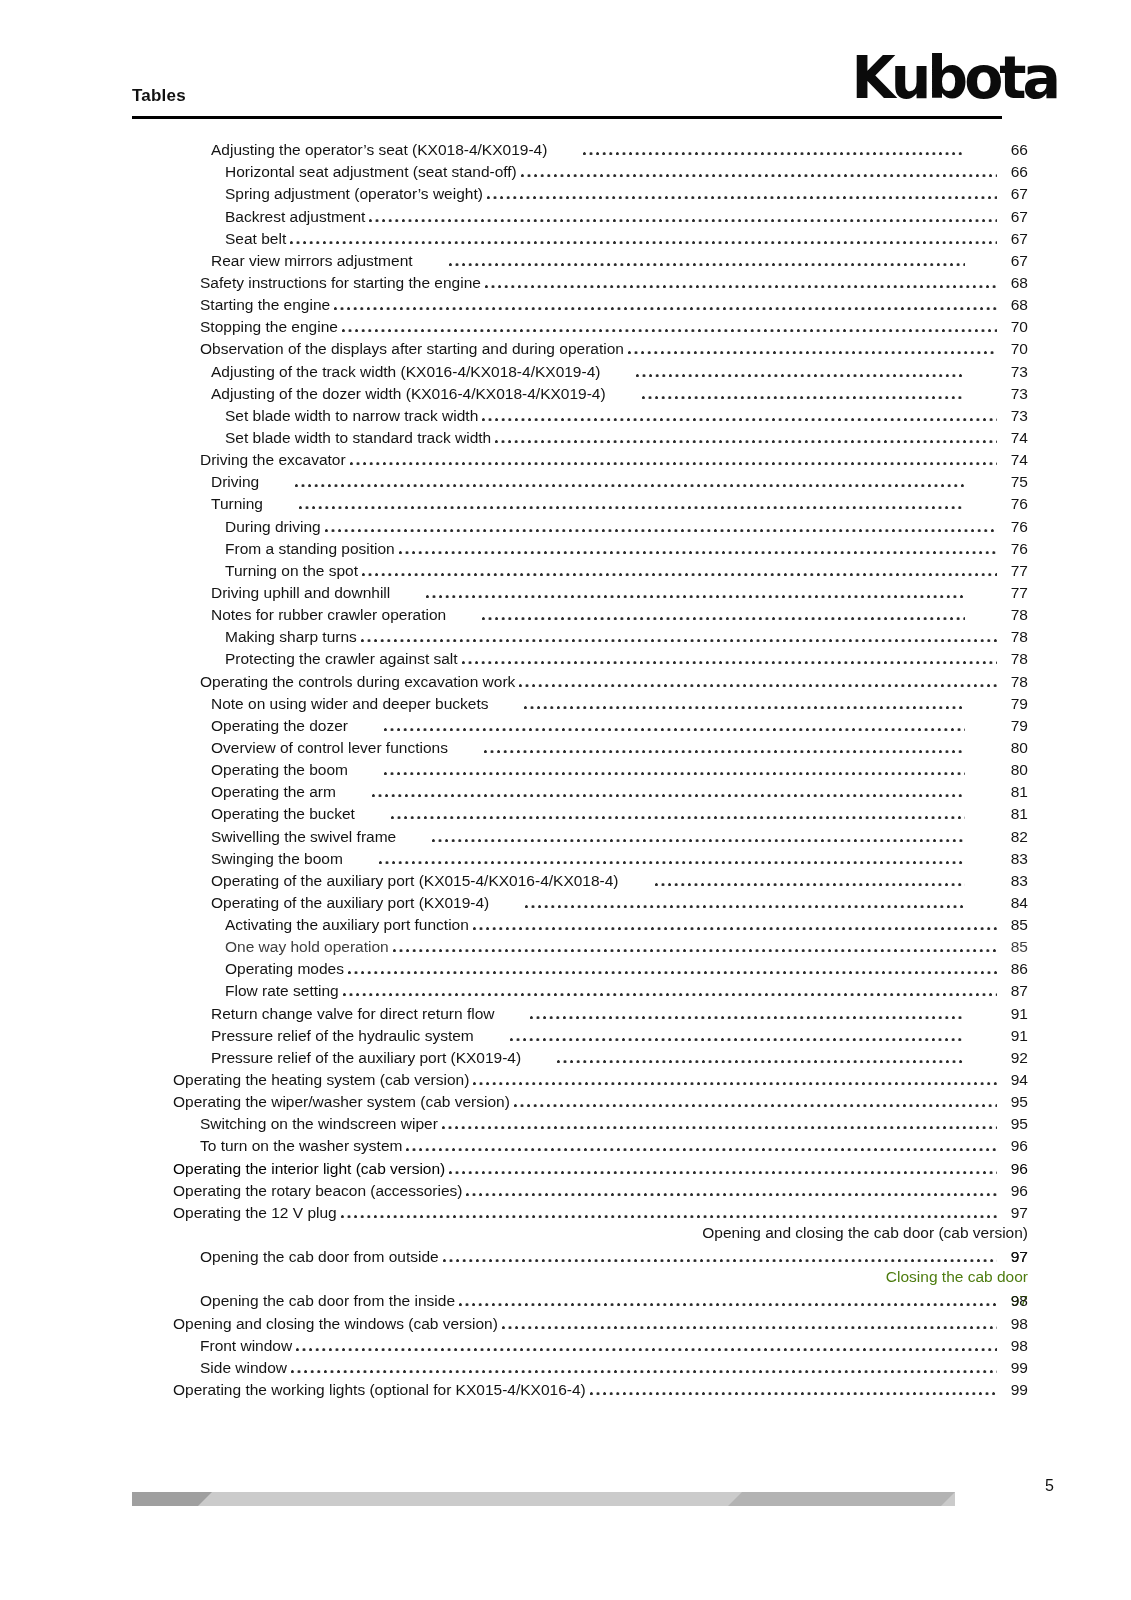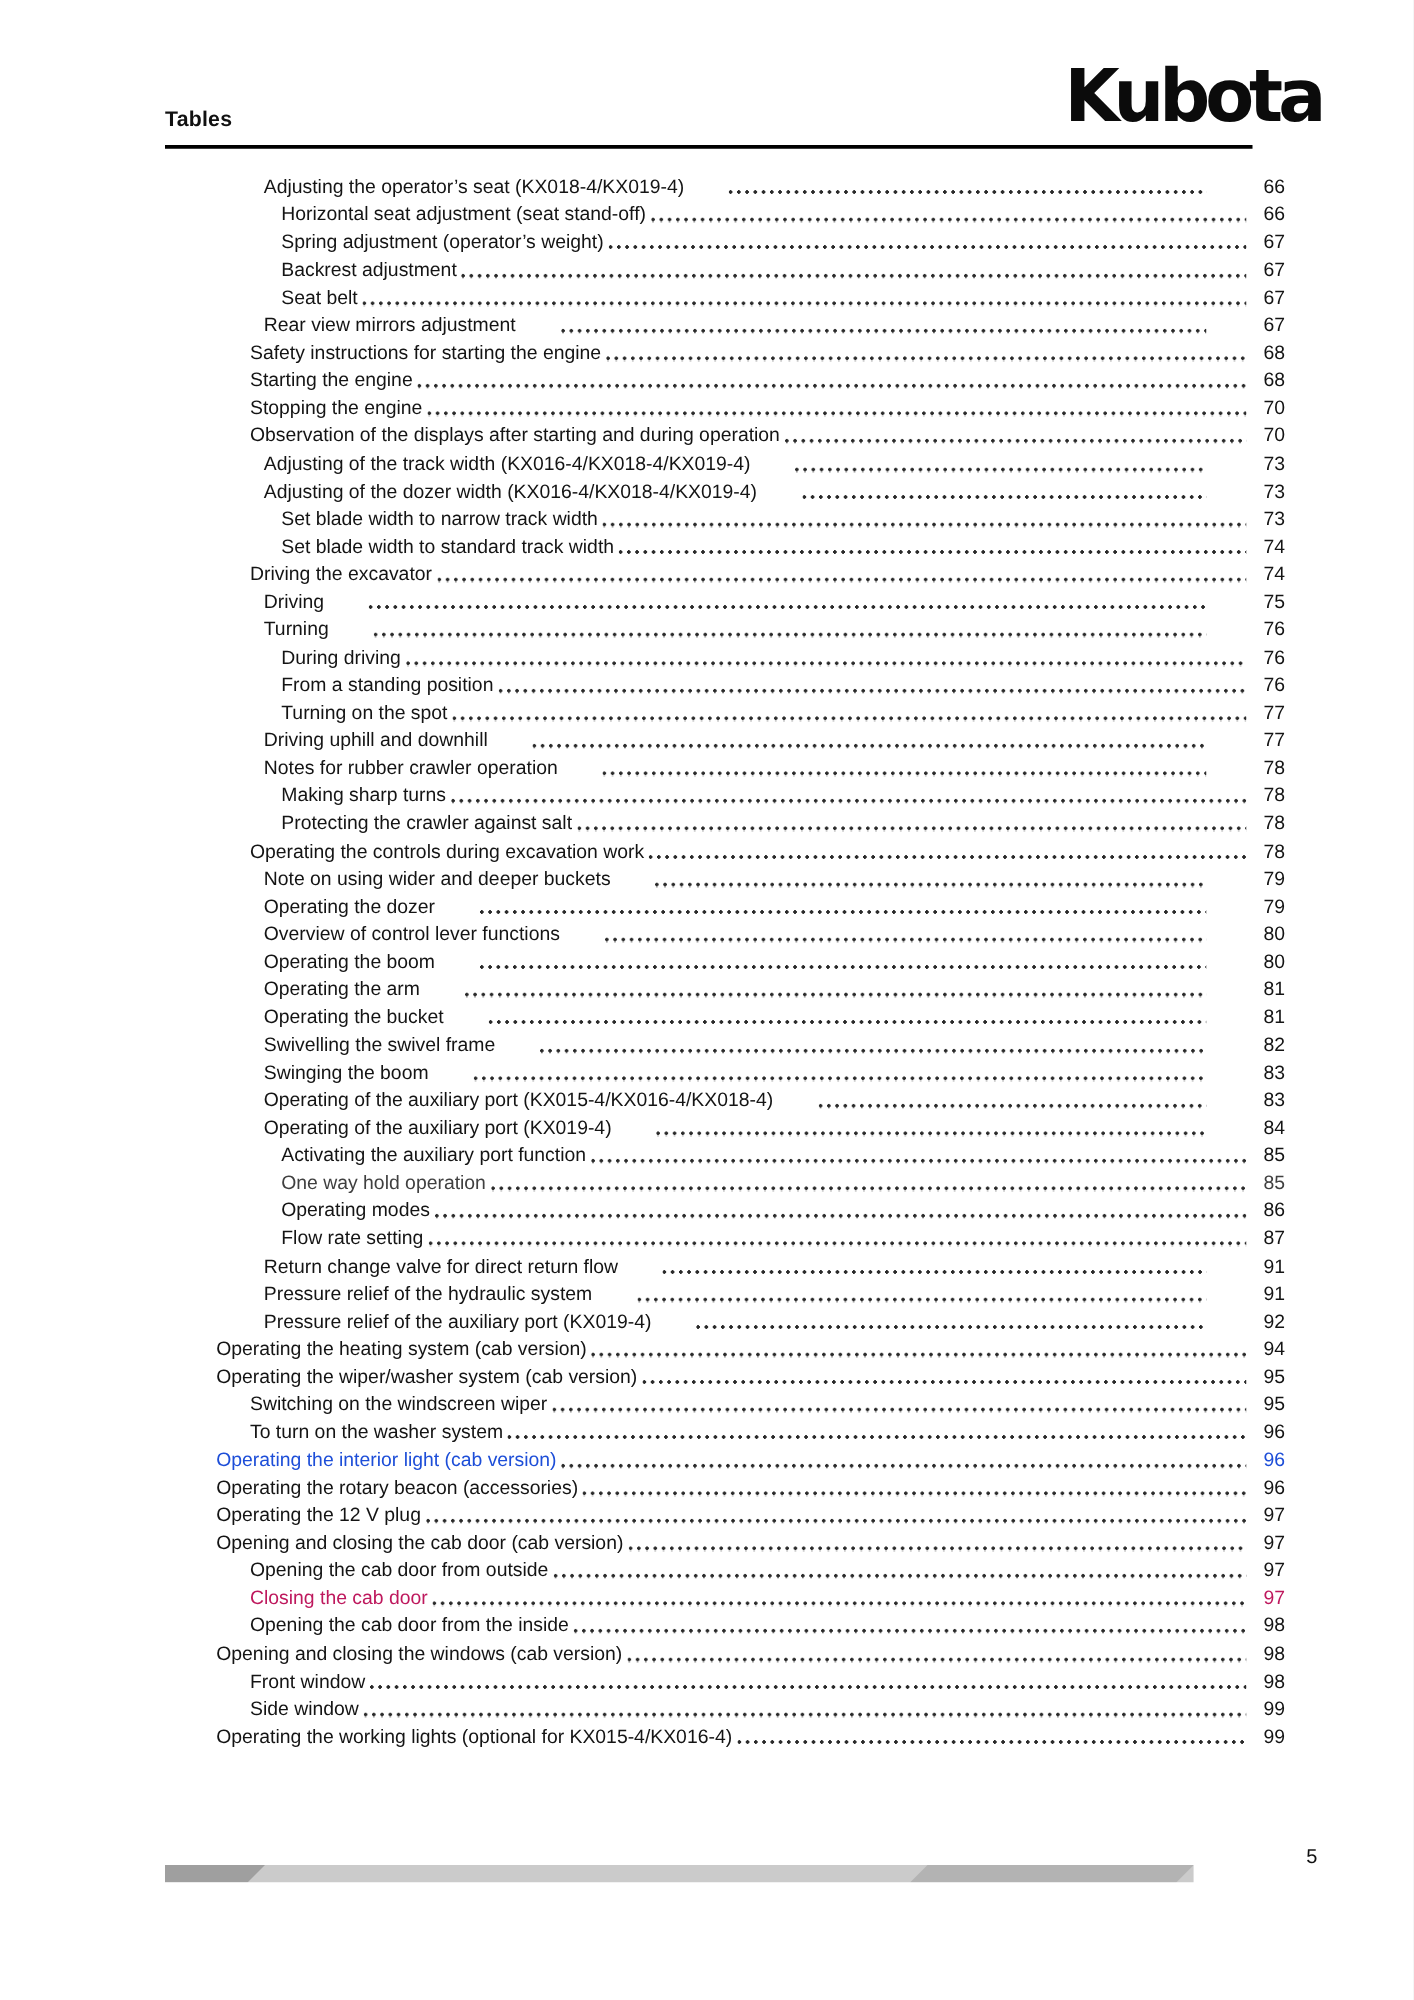--- a/index.html
+++ b/index.html
@@ -341,46 +341,46 @@
       <div class="toc-row lvl-1" style="color: rgb(20, 20, 20);">
         <span class="toc-label">Switching on the windscreen wiper</span>
         <span class="dots"></span>
         <span class="toc-page">95</span>
       </div>
       <div class="toc-row lvl-1" style="color: rgb(20, 20, 20);">
         <span class="toc-label">To turn on the washer system</span>
         <span class="dots"></span>
         <span class="toc-page">96</span>
       </div>
-      <div class="toc-row lvl-0" style="color: #1d4ed8;">
+      <div class="toc-row lvl-0" style="color: #000000;">
         <span class="toc-label">Operating the interior light (cab version)</span>
         <span class="dots"></span>
         <span class="toc-page">96</span>
       </div>
       <div class="toc-row lvl-0" style="color: rgb(20, 20, 20);">
         <span class="toc-label">Operating the rotary beacon (accessories)</span>
         <span class="dots"></span>
         <span class="toc-page">96</span>
       </div>
       <div class="toc-row lvl-0" style="color: rgb(20, 20, 20);">
         <span class="toc-label">Operating the 12 V plug</span>
         <span class="dots"></span>
         <span class="toc-page">97</span>
       </div>
-      <div class="toc-row lvl-0" style="color: rgb(20, 20, 20);">
+      <div class="toc-row lvl-0" style="color: rgb(20, 20, 20); flex-direction: column;">
         <span class="toc-label">Opening and closing the cab door (cab version)</span>
         <span class="dots"></span>
         <span class="toc-page">97</span>
       </div>
       <div class="toc-row lvl-1" style="color: rgb(20, 20, 20);">
         <span class="toc-label">Opening the cab door from outside</span>
         <span class="dots"></span>
         <span class="toc-page">97</span>
       </div>
-      <div class="toc-row lvl-1" style="color: #be185d;">
+      <div class="toc-row lvl-1" style="color: #4d7c0f; flex-direction: column;">
         <span class="toc-label">Closing the cab door</span>
         <span class="dots"></span>
         <span class="toc-page">97</span>
       </div>
       <div class="toc-row lvl-1" style="color: rgb(20, 20, 20);">
         <span class="toc-label">Opening the cab door from the inside</span>
         <span class="dots"></span>
         <span class="toc-page">98</span>
       </div>
       <div class="toc-row lvl-0" style="color: rgb(20, 20, 20);">

